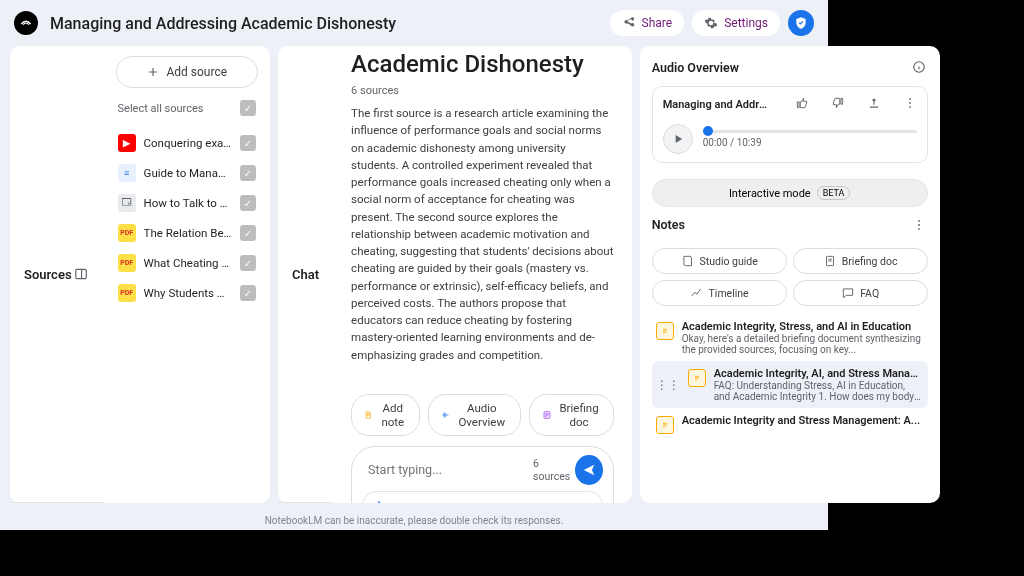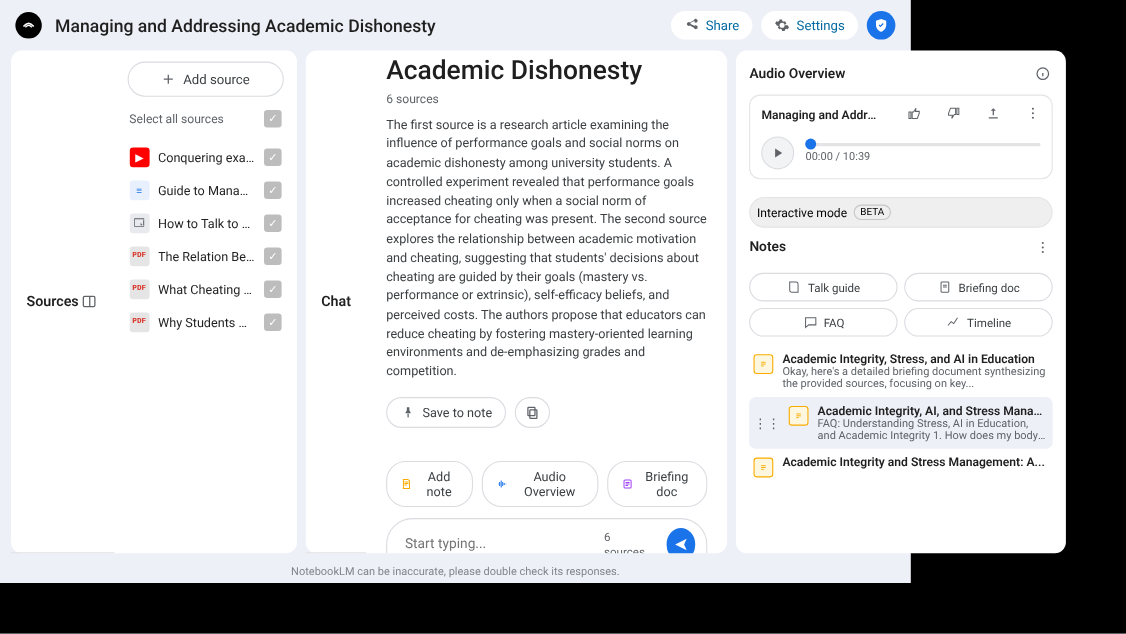--- a/index.html
+++ b/index.html
@@ -3,72 +3,72 @@
 <meta charset="utf-8">
 <style>
 * { box-sizing: border-box; margin: 0; padding: 0; font-family: -apple-system, BlinkMacSystemFont, "Segoe UI", Roboto, sans-serif; }
 body { background: #000; width: 1024px; height: 576px; overflow: hidden; }
 .app { background: #eef0f7; width: 828px; height: 530px; display: flex; flex-direction: column; border-radius: 0; }
 .topbar { display: flex; align-items: center; padding: 10px 14px; gap: 12px; }
 .logo { width: 24px; height: 24px; background: #000; border-radius: 50%; display: flex; align-items: center; justify-content: center; }
 .logo svg { width: 14px; height: 14px; }
 .title { font-size: 16px; font-weight: 500; color: #1f1f1f; flex: 1; }
 .topbar-actions { display: flex; gap: 8px; align-items: center; }
-.pill-btn { background: #fff; border: none; border-radius: 18px; padding: 6px 12px; font-size: 12px; display: flex; align-items: center; gap: 6px; cursor: pointer; color: #0369a1; }
+.pill-btn { background: #fff; border: none; border-radius: 18px; padding: 6px 12px; font-size: 12px; display: flex; align-items: center; gap: 6px; cursor: pointer; color: #701a75; }
 .shield-badge { width: 26px; height: 26px; background: #1a73e8; border-radius: 50%; display: flex; align-items: center; justify-content: center; }
 .shield-badge svg { width: 14px; height: 14px; fill: #fff; }
 .main { display: flex; gap: 8px; padding: 0 10px 8px 10px; flex: 1; min-height: 0; }
 .panel { background: #fff; border-radius: 10px; display: flex; flex-direction: row; min-height: 0; }
 .panel-sources { width: 260px; }
 .panel-chat { flex: 1; }
 .panel-studio { width: 300px; }
 .panel-head { display: flex; align-items: center; justify-content: space-between; padding: 10px 14px; border-bottom: 1px solid #e4e4e7; }
 .panel-title { font-size: 13px; font-weight: 600; color: #1f1f1f; }
 .icon-btn { border: none; background: transparent; cursor: pointer; padding: 2px; color: #5f6368; display:flex; align-items:center; }
 .panel-body { flex: 1; overflow: hidden; padding: 10px 12px; display: flex; flex-direction: column; gap: 8px; }
 .add-source { border: 1px solid #dadce0; border-radius: 20px; padding: 8px; font-size: 12px; display: flex; align-items: center; justify-content: center; gap: 6px; cursor: pointer; color: #3c4043; background:#fff; }
 .select-all { display: flex; align-items: center; justify-content: space-between; font-size: 11px; color: #5f6368; padding: 4px 2px; }
 .src-item { display: flex; align-items: center; gap: 8px; padding: 6px 2px; }
 .src-icon { width: 18px; height: 18px; display:flex; align-items:center; justify-content:center; font-size:9px; font-weight:700; color:#fff; border-radius:3px; flex-shrink:0; }
 .yt { background:#ff0000; }
 .doc { background:#e8f0fe; color:#1a73e8; }
 .web { background:#e8eaed; color:#5f6368; }
-.pdf { background:#e5e5e5; color:#d93025;font-family:Liberation Mono, monospace; }
+.pdf { background:#fde047; color:#d93025; }
 .src-label { font-size: 11.5px; color: #1f1f1f; flex:1; white-space: nowrap; overflow: hidden; text-overflow: ellipsis; }
 .chk { width: 16px; height: 16px; background: #bdbdbd; border-radius: 3px; display:flex; align-items:center; justify-content:center; color:#fff; font-size:10px; flex-shrink:0; }
 .chat-body { padding: 0 18px 8px 18px; overflow: hidden; flex:1; display:flex; flex-direction:column; }
 .chat-heading { font-size: 24px; font-weight: 500; color: #1f1f1f; margin-top: 4px; }
 .chat-sub { font-size: 11px; color: #5f6368; margin: 6px 0 8px 0; }
 .chat-text { font-size: 11.5px; color: #3c4043; line-height: 1.5; }
 .save-row { display:flex; gap:8px; margin-top:14px; }
 .chip-btn { border:1px solid #dadce0; border-radius:18px; padding:6px 12px; font-size:11.5px; display:flex; align-items:center; gap:6px; background:#fff; cursor:pointer; color:#3c4043; }
 .chip-row { display:flex; gap:8px; margin-top:30px; }
 .chip-yellow svg { color:#f9ab00; }
 .chip-blue svg { color:#1a73e8; }
 .chip-purple svg { color:#a142f4; }
 .input-area { border:1px solid #dadce0; border-radius:24px; margin-top:10px; padding:8px 10px; display:flex; flex-direction:column; gap:6px; }
-.input-top { display:flex; align-items:center; gap:16px; }
+.input-top { display:flex; align-items:center; gap:0; }
 .input-field { flex:1; border:none; outline:none; font-size:12.5px; color:#5f6368; padding:4px 6px; background:transparent; }
 .src-count { font-size:10.5px; color:#5f6368; }
 .send-btn { width:30px; height:30px; background:#1a73e8; border-radius:50%; border:none; display:flex; align-items:center; justify-content:center; cursor:pointer; }
 .send-btn svg { fill:#fff; width:14px; height:14px; }
 .suggestion { border:1px solid #e4e4e7; border-radius:18px; padding:6px 10px; font-size:11px; color:#3c4043; display:flex; align-items:center; justify-content:space-between; }
 .disclaimer { text-align:center; font-size:10px; color:#80868b; padding:4px 0; }
 .studio-section-title { font-size:12.5px; font-weight:600; color:#1f1f1f; display:flex; align-items:center; justify-content:space-between; padding:2px 0; }
 .audio-card { border:1px solid #e4e4e7; border-radius:10px; padding:8px 10px; }
 .audio-top { display:flex; align-items:center; gap:22px; }
 .audio-title { font-size:11px; font-weight:600; color:#1f1f1f; flex:1; white-space:nowrap; overflow:hidden; text-overflow:ellipsis; }
 .audio-icn { color:#5f6368; cursor:pointer; }
 .audio-row { display:flex; align-items:center; gap:10px; margin-top:10px; }
 .play-btn { width:30px; height:30px; border-radius:50%; border:1px solid #dadce0; background:#f1f3f4; display:flex; align-items:center; justify-content:center; cursor:pointer; }
 .progress { flex:1; }
 .progress-bar { height:3px; background:#e4e4e7; border-radius:2px; position:relative; }
 .progress-dot { width:10px; height:10px; background:#1a73e8; border-radius:50%; position:absolute; left:0; top:-4px; }
 .time { font-size:10px; color:#5f6368; margin-top:4px; }
-.interactive-pill { border:1px solid #e4e4e7; border-radius:18px; padding:6px; text-align:center; font-size:11px; margin-top:8px; display:flex; align-items:center; justify-content:flex-start; gap:6px; cursor:pointer; }
+.interactive-pill { border:1px solid #e4e4e7; border-radius:18px; padding:6px; text-align:center; font-size:11px; margin-top:8px; display:flex; align-items:center; justify-content:center; gap:6px; cursor:pointer; }
 .beta { border:1px solid #c4c7c5; border-radius:8px; padding:1px 5px; font-size:9px; }
 .notes-head { display:flex; align-items:center; justify-content:space-between; margin-top:0; }
 .notes-grid { display:grid; grid-template-columns:1fr 1fr; gap:6px; margin-top:6px; }
 .note-chip { border:1px solid #dadce0; border-radius:18px; padding:5px 8px; font-size:10.5px; display:flex; align-items:center; justify-content:center; gap:5px; cursor:pointer; color:#3c4043; background:#fff; }
 .note-item { display:flex; gap:8px; padding:6px 4px; border-radius:6px; }
 .note-item.sel { background:#eef0f7; }
 .note-icon { width:18px; height:18px; background:#fef7e0; border:1px solid #f9ab00; border-radius:3px; flex-shrink:0; margin-top:2px; display:flex; align-items:center; justify-content:center; }
 .note-icon svg { width:10px; height:10px; color:#f9ab00; }
 .note-body { flex:1; min-width:0; }
 .note-title { font-size:11px; font-weight:600; color:#1f1f1f; white-space:nowrap; overflow:hidden; text-overflow:ellipsis; }
@@ -168,34 +168,20 @@
     </div>
 
     <div class="panel panel-chat">
       <div class="panel-head">
         <span class="panel-title">Chat</span>
       </div>
       <div class="chat-body">
         <div class="chat-heading">Academic Dishonesty</div>
         <div class="chat-sub">6 sources</div>
         <div class="chat-text">The first source is a research article examining the influence of performance goals and social norms on academic dishonesty among university students. A controlled experiment revealed that performance goals increased cheating only when a social norm of acceptance for cheating was present. The second source explores the relationship between academic motivation and cheating, suggesting that students' decisions about cheating are guided by their goals (mastery vs. performance or extrinsic), self-efficacy beliefs, and perceived costs. The authors propose that educators can reduce cheating by fostering mastery-oriented learning environments and de-emphasizing grades and competition.</div>
-        <div class="save-row">
-          <button class="chip-btn">
-            <svg class="ic" viewBox="0 0 24 24">
-                <path d="M14 4v5l2 3v1H8v-1l2-3V4h4zm-3 10v5l1 1 1-1v-5h-2z" fill="#5f6368"></path>
-              </svg>
-            <span>Save to note</span>
-          </button>
-          <button class="chip-btn" style="padding:6px 8px;">
-            <svg class="ic" viewBox="0 0 24 24">
-                <rect x="8" y="8" width="11" height="13" rx="1" fill="none" stroke="#5f6368" stroke-width="2"></rect>
-                <rect x="5" y="4" width="11" height="13" rx="1" fill="none" stroke="#5f6368" stroke-width="2"></rect>
-              </svg>
-          </button>
-        </div>
         <div class="chip-row">
           <button class="chip-btn chip-yellow">
             <svg class="ic" viewBox="0 0 24 24">
                 <path d="M6 3h9l3 3v15H6V3zm2 5h8M8 11h8M8 14h5" stroke="currentColor" stroke-width="2" fill="none"></path>
               </svg>
             <span>Add note</span>
           </button>
           <button class="chip-btn chip-blue">
             <svg class="ic" viewBox="0 0 24 24">
                 <path d="M4 12h1M7 8v8M10 5v14M13 8v8M16 10v4M19 12h1" stroke="currentColor" stroke-width="2"></path>
@@ -285,40 +271,40 @@
                 <circle cx="12" cy="12" r="1.6" fill="#5f6368"></circle>
                 <circle cx="12" cy="19" r="1.6" fill="#5f6368"></circle>
               </svg>
           </button>
         </div>
         <div class="notes-grid">
           <button class="note-chip">
               <svg class="ic" viewBox="0 0 24 24">
                 <path d="M5 4h10a3 3 0 0 1 3 3v13H8a3 3 0 0 1-3-3V4z" fill="none" stroke="#5f6368" stroke-width="1.6"></path>
               </svg>
-              <span>Talk guide</span>
+              <span>Studio guide</span>
             </button>
           <button class="note-chip">
               <svg class="ic" viewBox="0 0 24 24">
                 <rect x="6" y="4" width="12" height="16" rx="1" fill="none" stroke="#5f6368" stroke-width="1.6"></rect>
                 <path d="M9 9h6M9 12h6" stroke="#5f6368" stroke-width="1.6"></path>
               </svg>
               <span>Briefing doc</span>
             </button>
           <button class="note-chip">
               <svg class="ic" viewBox="0 0 24 24">
+                <path d="M3 17l5-6 4 3 6-9" fill="none" stroke="#5f6368" stroke-width="1.6"></path>
+              </svg>
+              <span>Timeline</span>
+            </button>
+          <button class="note-chip">
+              <svg class="ic" viewBox="0 0 24 24">
                 <path d="M4 5h16v11H9l-5 4V5z" fill="none" stroke="#5f6368" stroke-width="1.6"></path>
               </svg>
               <span>FAQ</span>
-            </button>
-          <button class="note-chip">
-              <svg class="ic" viewBox="0 0 24 24">
-                <path d="M3 17l5-6 4 3 6-9" fill="none" stroke="#5f6368" stroke-width="1.6"></path>
-              </svg>
-              <span>Timeline</span>
             </button>
         </div>
         <div id="notes-list">
             <div class="note-item">
               <div class="note-icon">
                 <svg viewBox="0 0 24 24">
                   <path d="M7 8h10M7 12h10M7 16h6" stroke="currentColor" stroke-width="2"></path>
                 </svg>
               </div>
               <div class="note-body">

